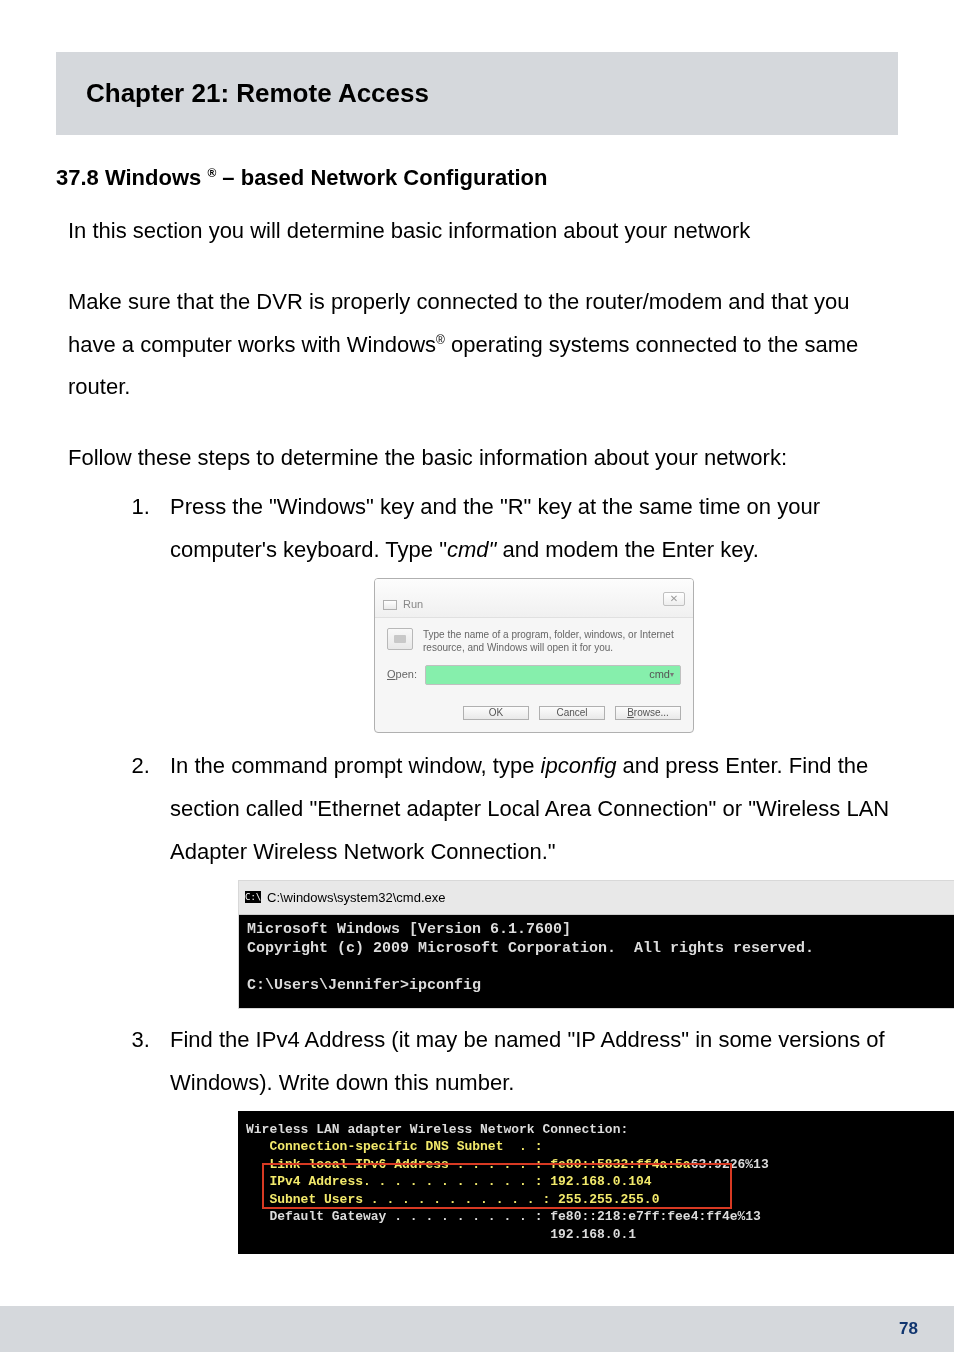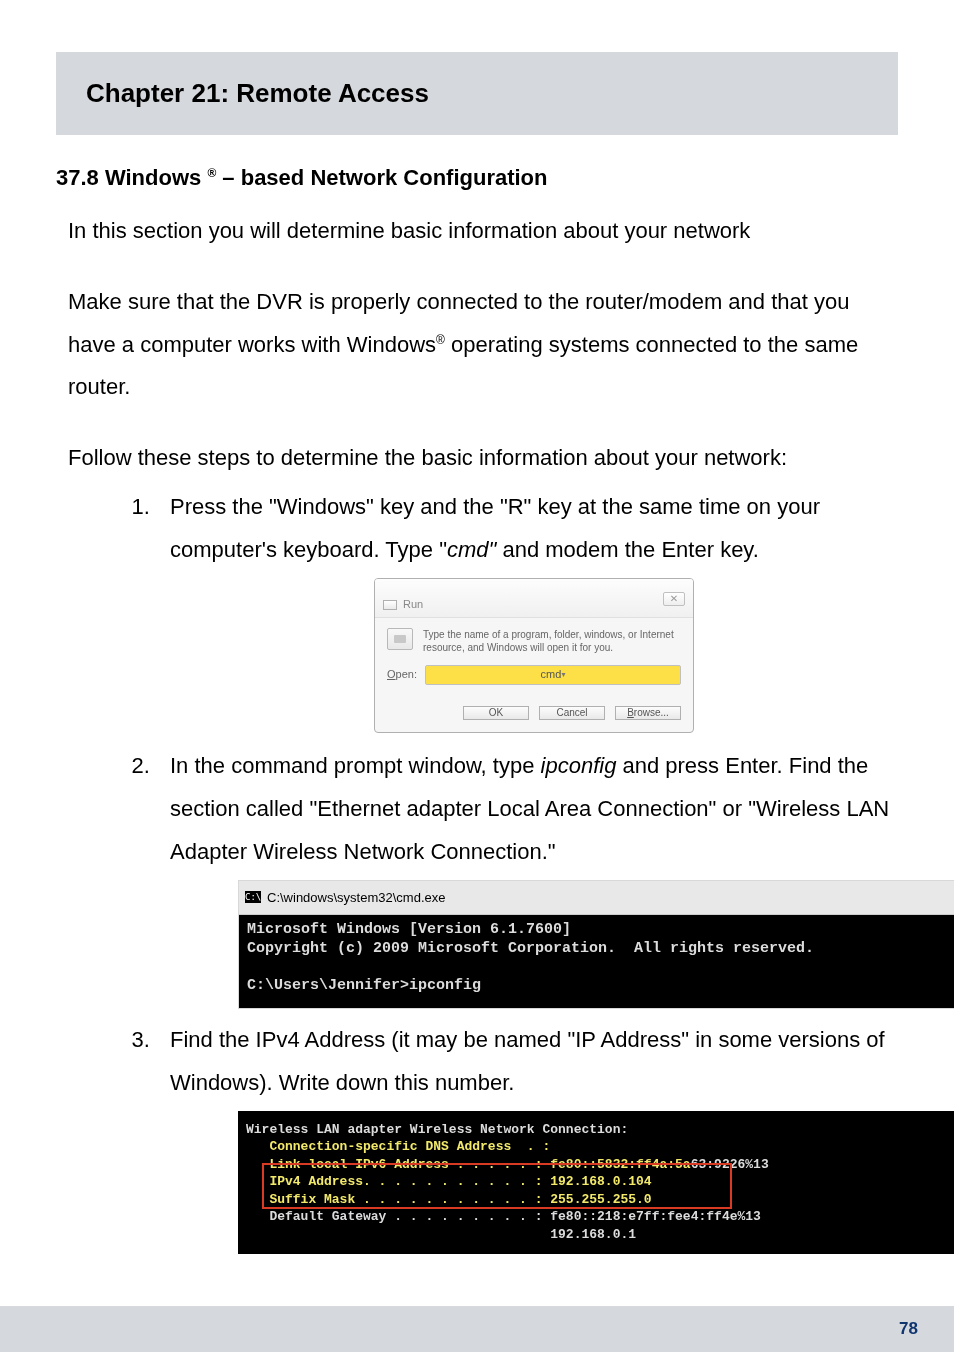--- a/index.html
+++ b/index.html
@@ -24,21 +24,21 @@
   .run-title { font-size: 11px; color: #888; }
   .run-close { width: 22px; height: 14px; border: 1px solid #c0c0c0; border-radius: 2px; text-align: center; line-height: 12px; font-size: 10px; color: #999; background: linear-gradient(#fff,#eee); }
   .run-body { padding: 10px 12px 6px 12px; }
   .run-desc-row { display: flex; align-items: flex-start; gap: 10px; margin-bottom: 10px; }
   .run-icon { width: 26px; height: 22px; border: 1px solid #b8b8b8; border-radius: 2px; background: linear-gradient(#f8f8f8,#e8e8e8); display: inline-flex; align-items: center; justify-content: center; flex: none; }
   .run-icon-inner { width: 12px; height: 8px; background: #c8c8c8; border-radius: 1px; }
   .run-desc { font-size: 10px; line-height: 1.3; color: #666; }
   .run-open-row { display: flex; align-items: center; gap: 8px; margin-bottom: 14px; }
   .run-open-label { font-size: 11px; color: #666; }
   .run-open-label .u { text-decoration: underline; }
-  .run-combobox { flex: 1; height: 20px; border: 1px solid #c0c0c0; background: #fde047; display: flex; align-items: center; justify-content: center; padding: 0 6px; border-radius: 2px; }
+  .run-combobox { flex: 1; height: 20px; border: 1px solid #c0c0c0; background: #86efac; display: flex; align-items: center; justify-content: flex-end; padding: 0 6px; border-radius: 2px; }
   .run-combobox .val { font-size: 11px; color: #555; }
   .run-combobox .caret { font-size: 8px; color: #777; }
   .run-buttons { display: flex; justify-content: flex-end; gap: 10px; padding: 0 12px 12px 12px; }
   .run-btn { width: 66px; height: 14px; border: 1px solid #b0b0b0; border-radius: 0; background: linear-gradient(#fcfcfc,#e9e9e9); font-size: 10px; color: #555; display: inline-flex; align-items: center; justify-content: center; }
   .run-btn .u { text-decoration: underline; }
   
   .cmd-figure { margin: 6px 0 10px 68px; width: 720px; border: 1px solid #d8d8d8; font-family: "Lucida Console","Courier New",monospace; font-size: 15px; background: #000; }
   .cmd-title { background: #e8e8e8; color: #000; font-family: Arial, sans-serif; font-size: 13px; padding: 4px 6px; display: flex; align-items: center; gap: 6px; border-bottom: 1px solid #ccc; }
   .cmd-title-icon { width: 16px; height: 12px; background: #000; color: #fff; font-size: 9px; line-height: 12px; text-align: center; font-family: monospace; }
   .cmd-body { background: #000; color: #dcdcdc; padding: 6px 8px 12px 8px; white-space: pre; line-height: 1.25; overflow: hidden; font-weight: bold; }
@@ -132,24 +132,24 @@
 <span>C:\Users\Jennifer&gt;ipconfig</span></div>
       </div>
     </li>
 
     <li>
       <span class="step-text">Find the IPv4 Address (it may be named "IP Address" in some versions of Windows). Write down this number.</span>
 
       <div class="cmd-figure-2">
         <div class="cmd2-line">Wireless LAN adapter Wireless Network Connection:</div>
         <div class="cmd2-line"></div>
-        <div class="cmd2-line yellow">   Connection-specific DNS Address  . :</div>
+        <div class="cmd2-line yellow">   Connection-specific DNS Subnet  . :</div>
         <div class="cmd2-line"><span class="yellow">   Link-local IPv6 Address . . . . . : fe80::5832:ff4a:5a</span><span>63:9226%13</span></div>
         <div class="cmd2-line yellow">   IPv4 Address. . . . . . . . . . . : 192.168.0.104</div>
-        <div class="cmd2-line yellow">   Suffix Mask . . . . . . . . . . . : 255.255.255.0</div>
+        <div class="cmd2-line yellow">   Subnet Users . . . . . . . . . . . : 255.255.255.0</div>
         <div class="cmd2-line">   Default Gateway . . . . . . . . . : fe80::218:e7ff:fee4:ff4e%13</div>
         <div class="cmd2-line">                                       192.168.0.1</div>
         <div class="red-box" style="left:24px; top:52px; width:470px; height:46px;"></div>
       </div>
     </li>
 
   </ol>
 
   <div class="footer-bar">
     <span class="page-number">78</span>

